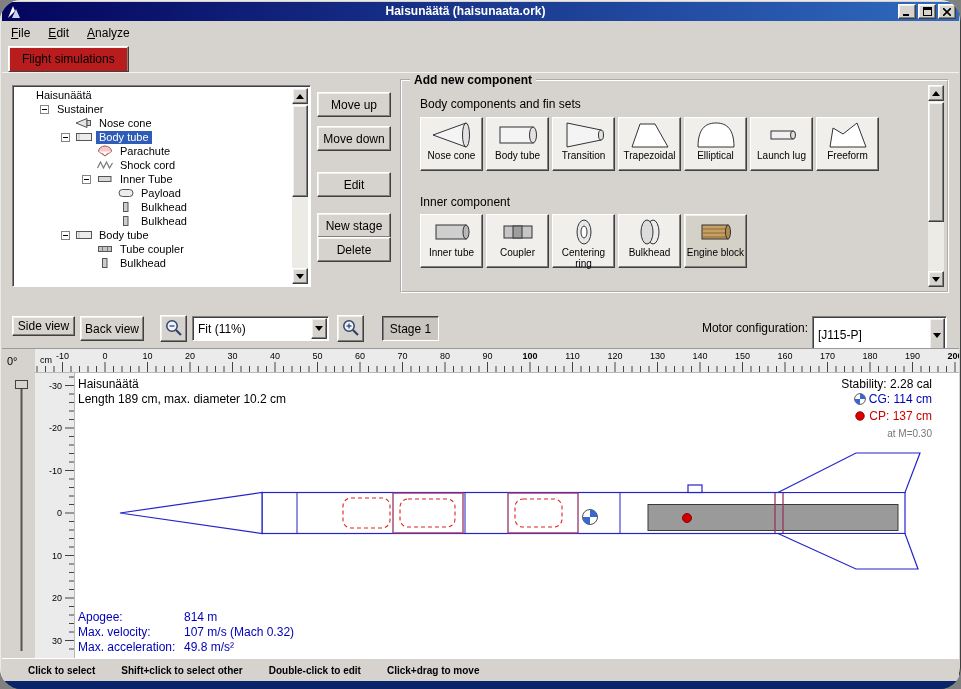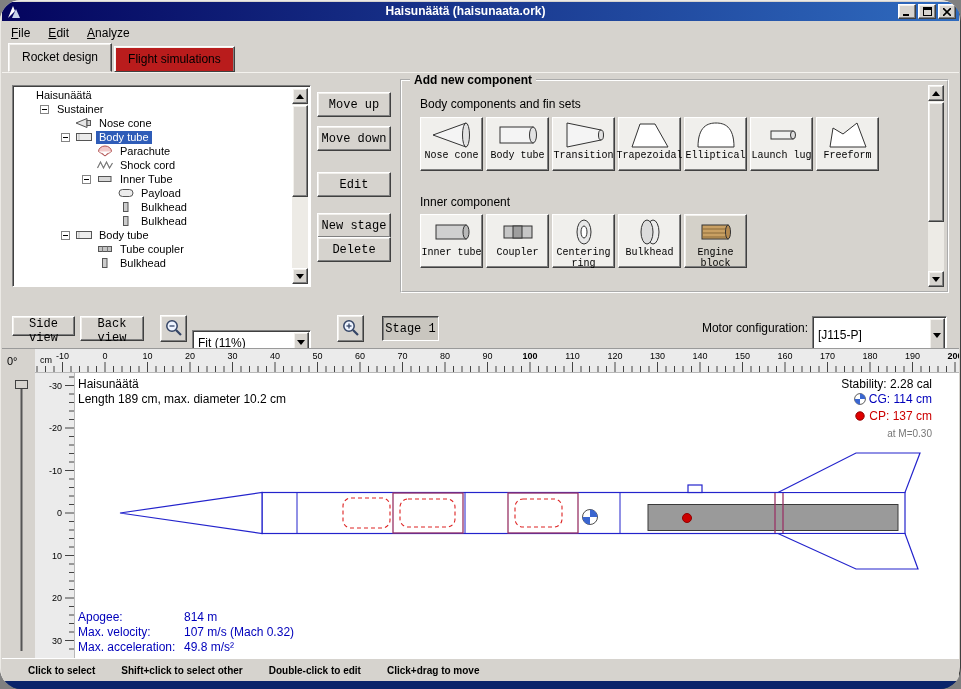--- a/index.html
+++ b/index.html
@@ -2,21 +2,21 @@
 <html style="--c-titlebar_left: #04045e; --c-titlebar_right: #2f6bbf; --c-selection: #2e5cb8; --c-outline_blue: #2323cc; --c-component_maroon: #993366; --c-massobj_red: #dd2222; --c-cp_red: #cc0000; --c-cg_blue: #3a66d0; --c-accent_blue: #0000bb; --c-motor_gray: #9a9a9a;"><head>
 <meta charset="utf-8">
 <style>
   *{box-sizing:border-box;margin:0;padding:0}
   html,body{background:#808080}
   body{width:961px;height:689px;font-family:"Liberation Sans",sans-serif}
   .window{position:relative;width:961px;height:689px;background:#d6d3ce;overflow:hidden;
           box-shadow:inset 1px 1px 0 #eceae6, inset -1px -1px 0 #404040;border-radius:21px;}
   
   .raised{background:#d6d3ce;border:1px solid;border-color:#ffffff #404040 #404040 #ffffff;
-          box-shadow:inset -1px -1px 0 #808080, inset 1px 1px 0 #f2f0ec;font-family:Liberation Mono, monospace;}
+          box-shadow:inset -1px -1px 0 #808080, inset 1px 1px 0 #f2f0ec;}
   .sunken{border:1px solid;border-color:#808080 #ffffff #ffffff #808080;
           box-shadow:inset 1px 1px 0 #404040;}
   button{font:11px "Liberation Sans",sans-serif;color:#000;cursor:default}
   
   .titlebar{position:absolute;left:2px;top:2px;right:2px;height:19px;
             background:linear-gradient(90deg,var(--c-titlebar_left,#04045e),var(--c-titlebar_right,#2f6bbf));}
   .title-text{position:absolute;left:40px;right:70px;top:2px;text-align:center;color:#fff;font-size:12px;font-weight:bold}
   .app-icon{position:absolute;left:5px;top:3px;width:14px;height:14px}
   .win-controls{position:absolute;right:3px;top:2px;display:flex;gap:2px}
   .win-btn{width:18px;height:15px;display:flex;align-items:center;justify-content:center;padding:0}
@@ -130,21 +130,20 @@
     </div>
   </div>
 
   <div class="menubar" id="menubar">
       <div class="menu-item"><u>F</u>ile</div>
       <div class="menu-item"><u>E</u>dit</div>
       <div class="menu-item"><u>A</u>nalyze</div>
     </div>
 
   <div class="tabstrip" id="tabs">
-      <div class="tab active">Rocket design</div>
       <div class="tab inactive">Flight simulations</div>
     </div>
 
   <div class="upper">
 
     <div class="tree-panel sunken">
       <div class="tree-rows" id="tree-rows">
           <div class="tree-row">
             <span class="tsp" style="width: 4px;"></span>
             <span class="texp"></span>
@@ -450,21 +449,21 @@
   </div>
 
   <div class="toolbar">
     <button class="tb-abs raised" style="left:10px;top:14px;width:63px;height:20px;font-size:12px">Side view</button>
     <button class="tb-abs raised" style="left:78px;top:14px;width:64px;height:25px;font-size:12px">Back view</button>
     <button class="tb-abs raised" style="left:158px;top:13px;width:27px;height:27px"><svg width="19" height="19">
           <circle cx="8" cy="8" r="5.2" fill="#eef4ff" stroke="#334466" stroke-width="1.5"></circle>
           <line x1="12" y1="12" x2="17" y2="17" stroke="#334466" stroke-width="2.2"></line>
           <line x1="5.5" y1="8" x2="10.5" y2="8" stroke="#334466" stroke-width="1.3"></line>
         </svg></button>
-    <div class="combo sunken tb-abs" style="left:190px;top:28px;width:119px;height:25px">
+    <div class="combo sunken tb-abs" style="left:190px;top:14px;width:137px;height:25px">
       <span class="combo-text">Fit (11%)</span>
       <span class="combo-arrow raised">
           <svg width="8" height="5">
             <polygon points="0,0 8,0 4,5" fill="#000"></polygon>
           </svg>
         </span>
     </div>
     <button class="tb-abs raised" style="left:335px;top:13px;width:27px;height:27px"><svg width="19" height="19">
           <circle cx="8" cy="8" r="5.2" fill="#eef4ff" stroke="#334466" stroke-width="1.5"></circle>
           <line x1="12" y1="12" x2="17" y2="17" stroke="#334466" stroke-width="2.2"></line>

